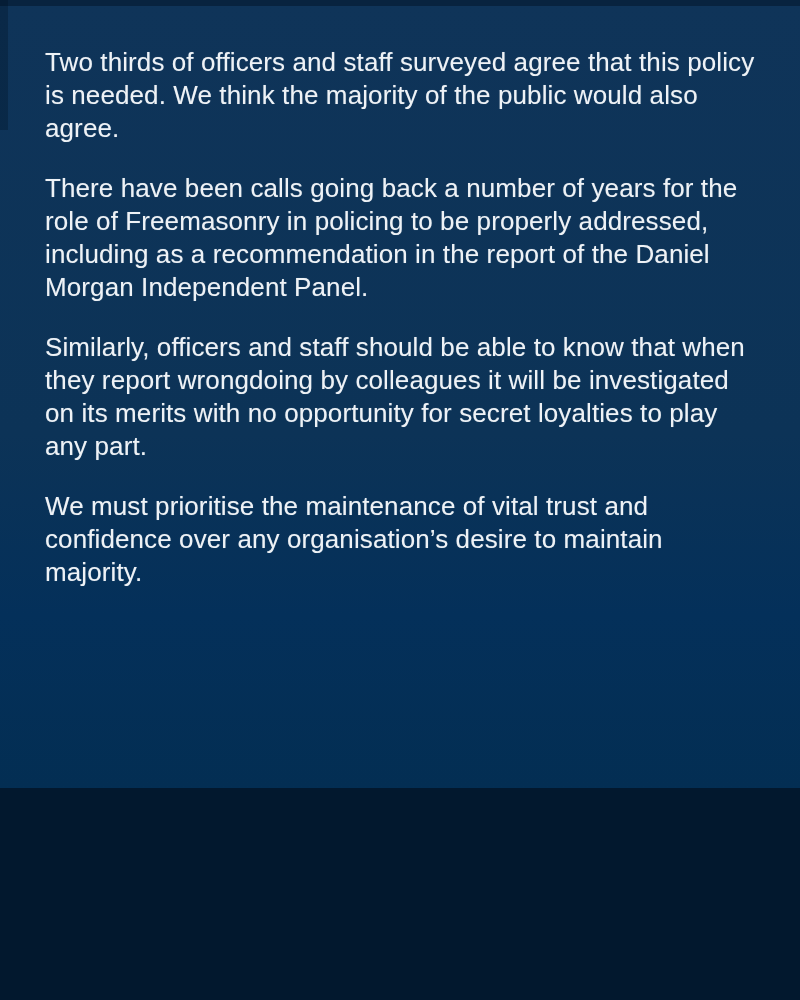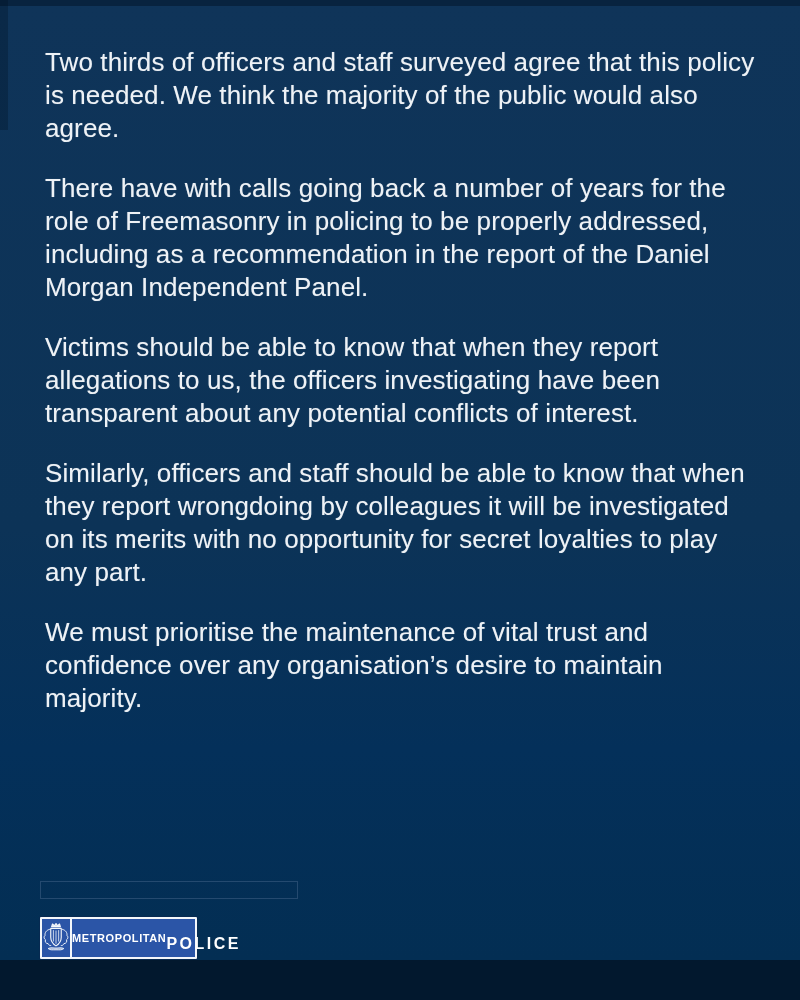--- a/index.html
+++ b/index.html
@@ -3,21 +3,21 @@
 <meta charset="utf-8">
 <style>
   html, body {
     margin: 0;
     padding: 0;
     background: #02182e;
   }
   .canvas {
     position: relative;
     width: 800px;
-    height: 960px;
+    height: 788px;
     overflow: hidden;
     background: linear-gradient(180deg, #0f3459 0%, #0c3357 55%, #04305a 78%, #032e53 100%);
     font-family: "Liberation Sans", sans-serif;
   }
   
   .edge-top {
     position: absolute;
     top: 0; left: 0; right: 0;
     height: 6px;
     background: rgba(1, 16, 32, 0.45);
@@ -94,22 +94,21 @@
 </style>
 </head>
 <body>
 
 <div class="canvas">
   <div class="edge-top"></div>
   <div class="edge-left"></div>
 
   <div class="content">
     <p>Two thirds of officers and staff surveyed agree that this policy is needed. We think the majority of the public would also agree.</p>
-    <p>There have with calls going back a number of years for the role of Freemasonry in policing to be properly addressed, including as a recommendation in the report of the Daniel Morgan Independent Panel.</p>
-    <p>Victims should be able to know that when they report allegations to us, the officers investigating have been transparent about any potential conflicts of interest.</p>
+    <p>There have been calls going back a number of years for the role of Freemasonry in policing to be properly addressed, including as a recommendation in the report of the Daniel Morgan Independent Panel.</p>
     <p>Similarly, officers and staff should be able to know that when they report wrongdoing by colleagues it will be investigated on its merits with no opportunity for secret loyalties to play any part.</p>
     <p>We must prioritise the maintenance of vital trust and confidence over any organisation’s desire to maintain majority.</p>
   </div>
 
   <div class="placeholder-box"></div>
 
   <div class="logo" title="METROPOLITAN" style="background: rgb(43, 85, 167);">
     <div class="logo-crest">
       <svg width="28" height="32" viewBox="0 0 32 36" aria-hidden="true">
         <g fill="none" stroke="#f4f7fb" stroke-width="1.3" stroke-linejoin="round">

